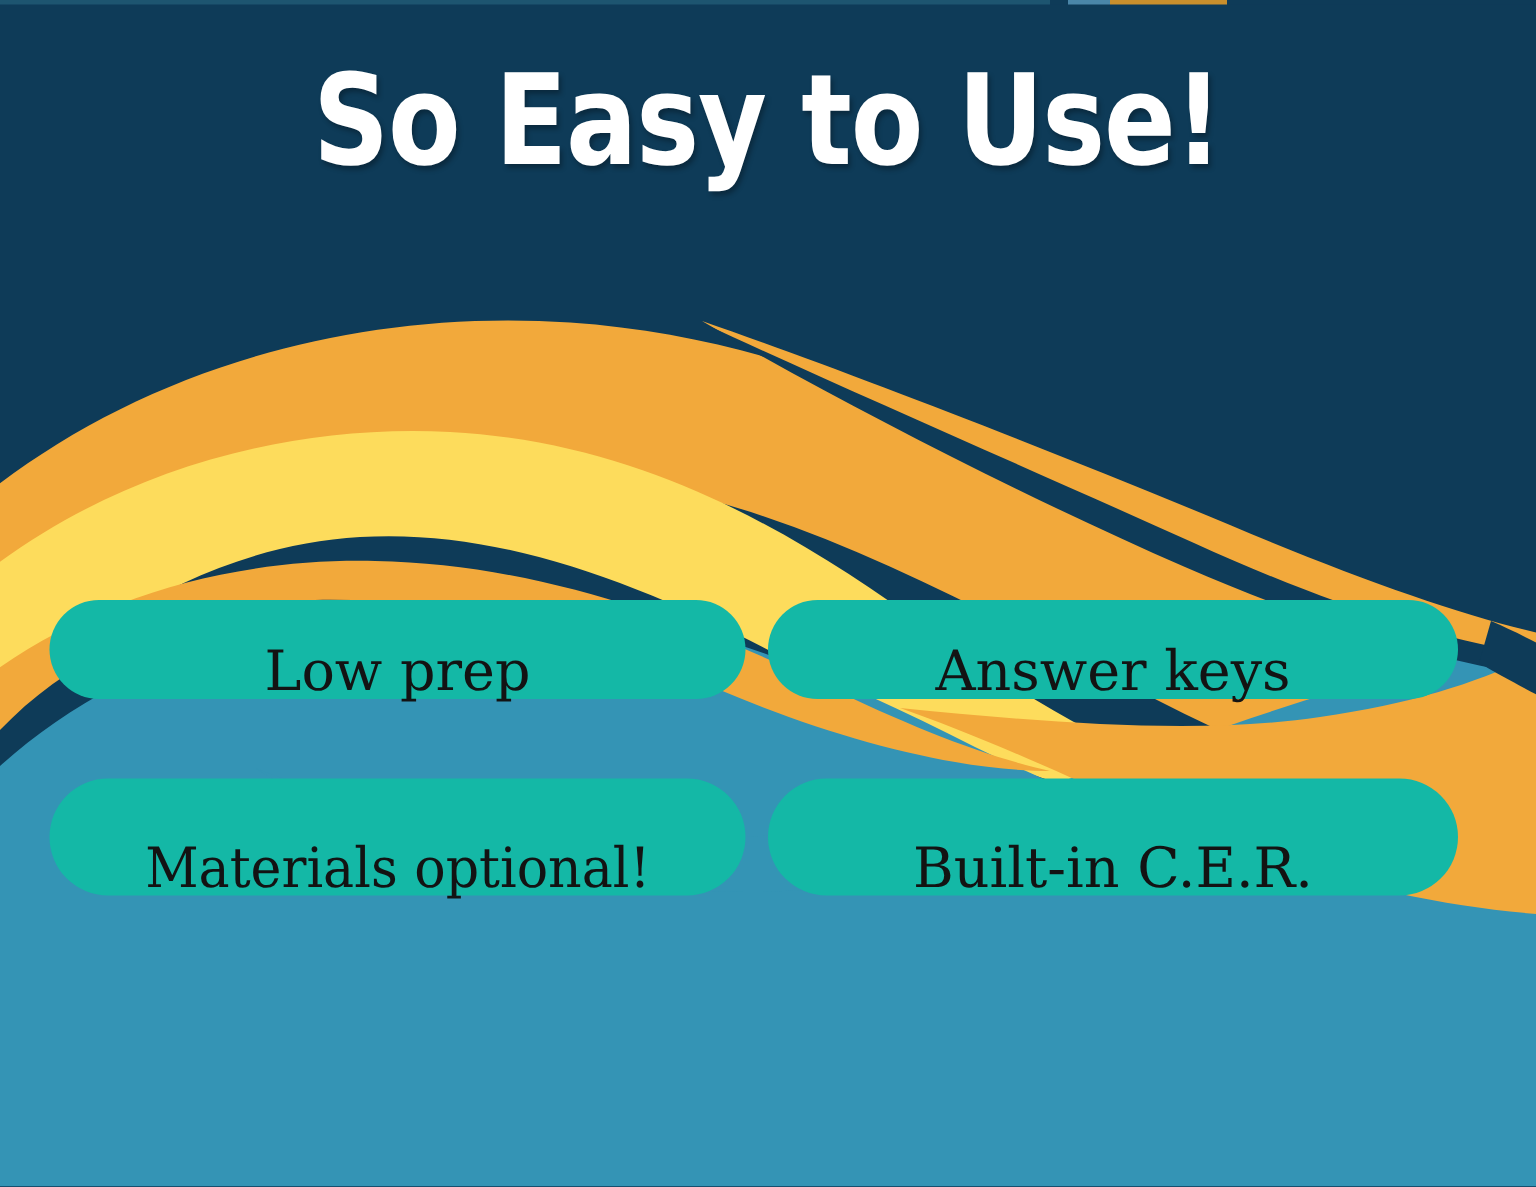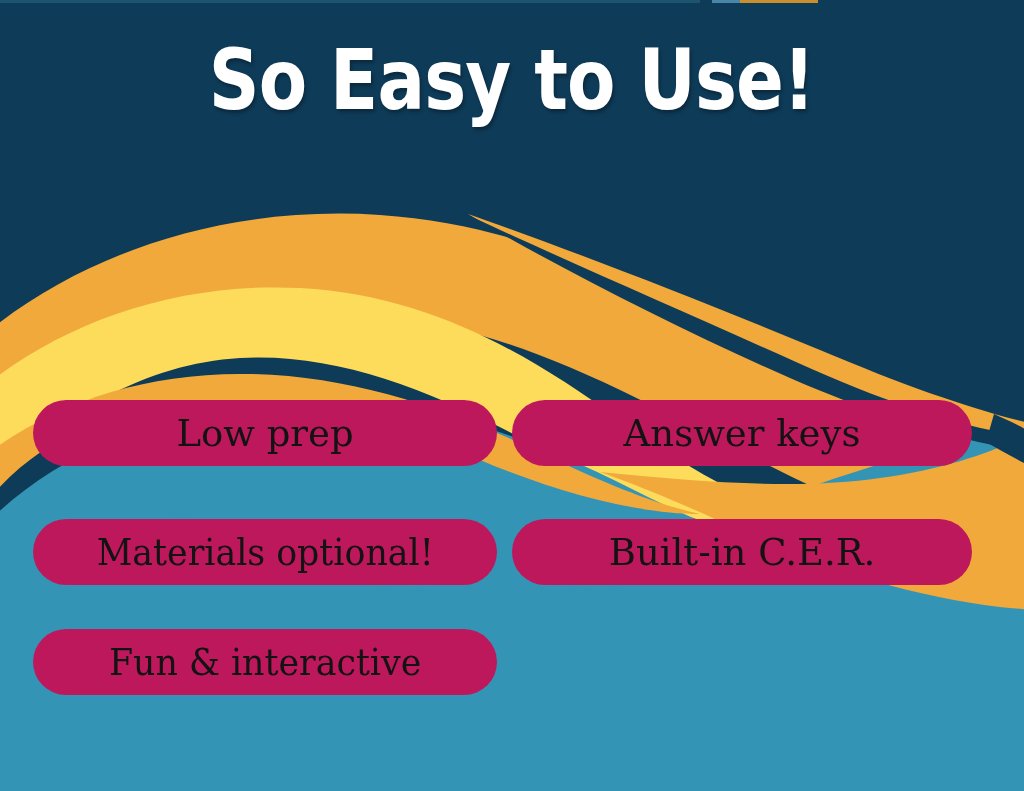--- a/index.html
+++ b/index.html
@@ -47,42 +47,42 @@
     transform:scaleX(0.84);
     transform-origin:center top;
     text-shadow:2px 3px 4px rgba(0,0,0,0.30);
     white-space:nowrap;
   }
 
   
   .pills{position:absolute;left:0;top:0;width:1024px;height:791px;z-index:30;}
   .pill{
     position:absolute;
-    background:#be185d;
+    background:#14b8a6;
     border-radius:999px;
-    display:flex;align-items:center;justify-content:center;
+    display:flex;align-items:flex-end;justify-content:center;
     box-sizing:border-box;
     padding:0 18px;
   }
   .pill span{
     font-family:"DejaVu Serif","Liberation Serif",serif;
     font-weight:400;
     color:#131313;
     font-size:37px;
     line-height:1;
     white-space:nowrap;
     letter-spacing:0px;
   }
   .pill.narrow span{transform:scaleX(0.94);transform-origin:center;}
 
   
   .col-l{left:33px;width:464px;}
   .col-r{left:512px;width:460px;}
   .row-1{top:400px;height:66px;}
-  .row-2{top:519px;height:66px;}
+  .row-2{top:519px;height:78px;}
   .row-3{top:629px;height:66px;}
 </style>
 </head>
 <body>
 
 <div id="slide">
 
   <div class="topstrip">
     <i class="ts-teal"></i>
     <i class="ts-navy"></i>
@@ -145,19 +145,16 @@
     </div>
 
     <div class="pill col-l row-2 narrow">
       <span>Materials optional!</span>
     </div>
 
     <div class="pill col-r row-2">
       <span>Built-in C.E.R.</span>
     </div>
 
-    <div class="pill col-l row-3 narrow">
-      <span>Fun &amp; interactive</span>
-    </div>
 
 
   </div>
 </div>
 
 </body></html>

